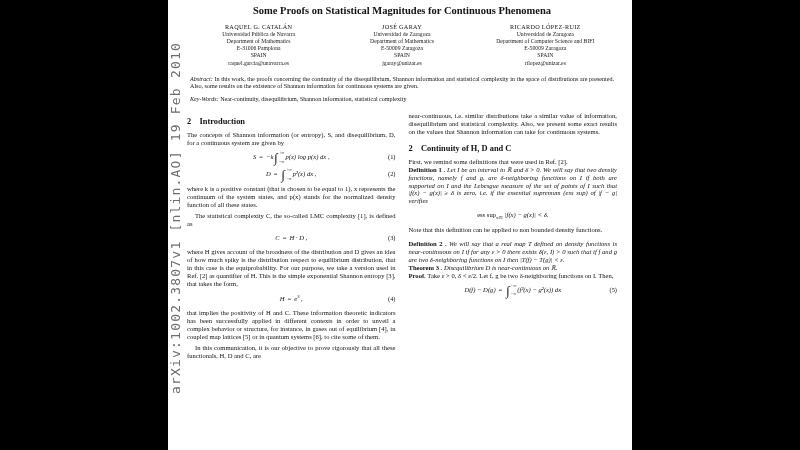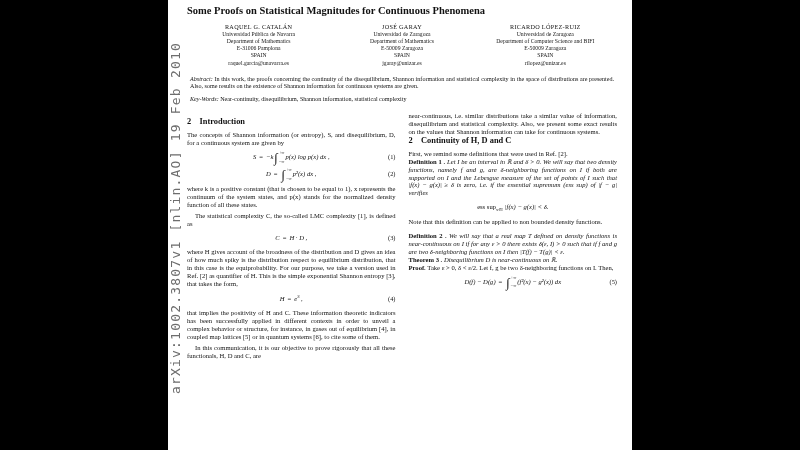--- a/index.html
+++ b/index.html
@@ -10,21 +10,21 @@
 
   .watermark {
     position:absolute; left:0px; top:42px;
     writing-mode:vertical-rl; transform:rotate(180deg);
     font-family:"DejaVu Sans Mono",monospace;
     font-size:13px; letter-spacing:1.2px; color:#6d6d6d; white-space:nowrap;
   }
 
   .content { position:absolute; left:19px; right:15px; top:0; }
 
-  .title { font-size:10.5px; font-weight:bold; margin-top:5px; line-height:1.15; }
+  .title { font-size:10.5px; font-weight:bold; text-align:center; margin-top:5px; line-height:1.15; }
 
   .authors { display:flex; margin-top:6px; text-align:center; }
   .author { flex:1; padding:0 2px; }
   .author-name { font-size:6.2px; letter-spacing:0.3px; margin-bottom:1px; }
   .author-line { font-size:5.7px; line-height:1.25; color:#1a1a1a; }
 
   .abstract { margin-top:9px; font-size:6.1px; line-height:1.28; text-align:justify; padding:0 3px; }
   .keywords { margin-top:5px; font-size:6.1px; line-height:1.25; padding:0 3px; }
   .label-it { font-style:italic; }
 
@@ -140,21 +140,21 @@
             <span class="eq-num">(4)</span>
           </div>
 
           <p class="space">that implies the positivity of H and C. These information theoretic indicators has been successfully applied in different contexts in order to unveil a complex behavior or structure, for instance, in gases out of equilibrium [4], in coupled map lattices [5] or in quantum systems [6], to cite some of them.</p>
           <p class="indent space">In this communication, it is our objective to prove rigorously that all these functionals, H, D and C, are</p>
         </div>
 
         <div class="col">
           <p>near-continuous, i.e. similar distributions take a similar value of information, disequilibrium and statistical complexity. Also, we present some exact results on the values that Shannon information can take for continuous systems.</p>
 
-          <h2 class="sec-heading" style="margin-top:0;">2 Continuity of H, D and C</h2>
+          <h2 class="sec-heading" style="margin-top:8px;">2 Continuity of H, D and C</h2>
 
           <p>First, we remind some definitions that were used in Ref. [2].</p>
 
           <p class="def"><span class="bold-label">Definition 1 .</span> <span>Let I be an interval in ℝ and δ &gt; 0. We will say that two density functions, namely f and g, are δ-neighboring functions on I if both are supported on I and the Lebesgue measure of the set of points of I such that |f(x) − g(x)| ≥ δ is zero, i.e. if the essential supremum (ess sup) of |f − g| verifies</span></p>
 
           <div class="eq">
             <span class="eq-main"><span class="essop"><span>ess sup</span><sub>x∈I</sub></span><span>|f(x) − g(x)| &lt; δ.</span></span>
           </div>
 
           <p>Note that this definition can be applied to non bounded density functions.</p>

